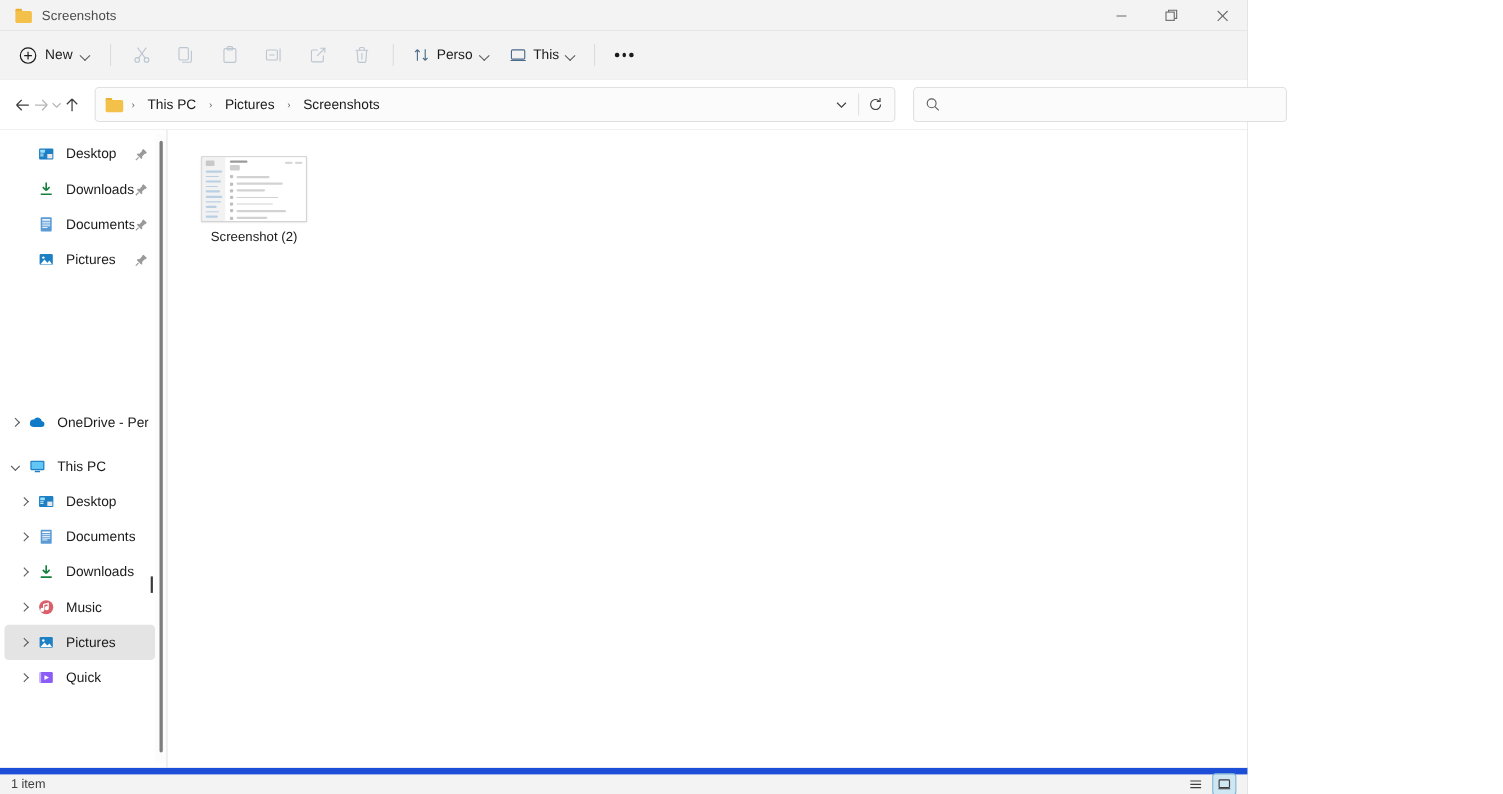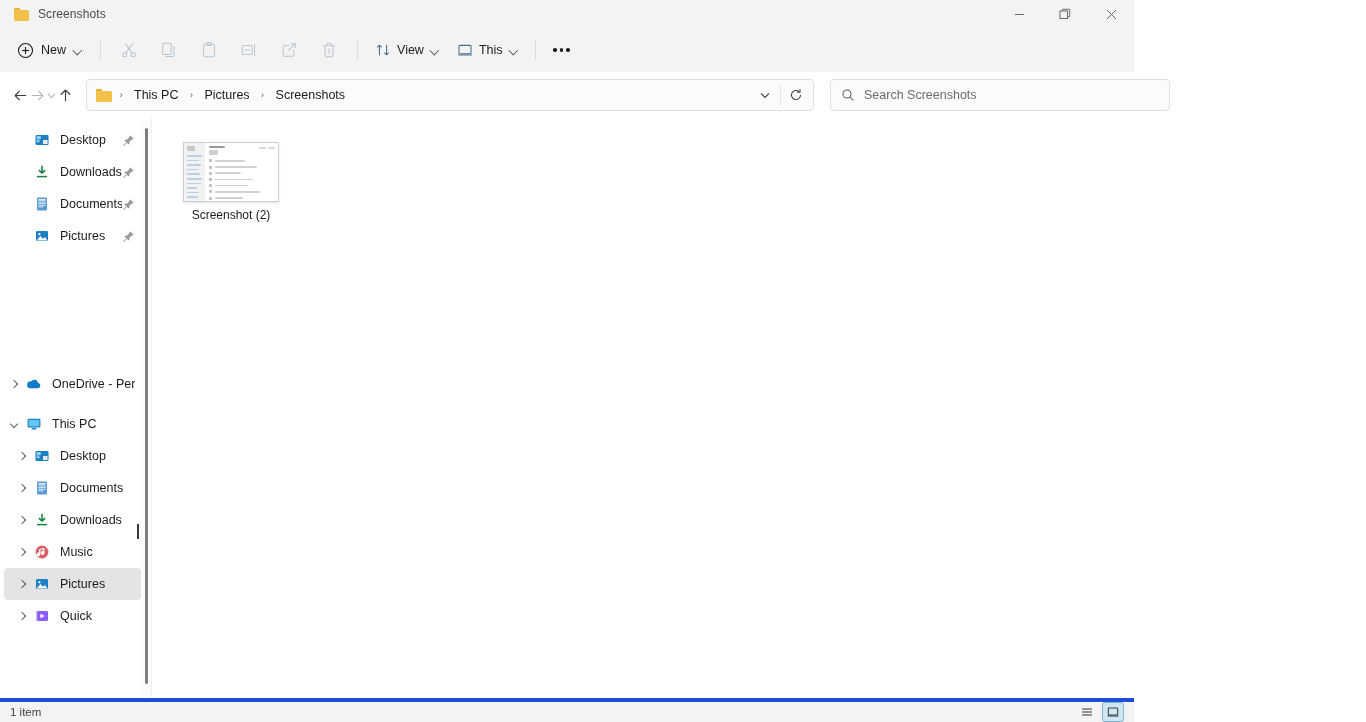--- a/index.html
+++ b/index.html
@@ -194,21 +194,21 @@
   .th-row { display:flex; align-items:center; gap:3px; margin-bottom:3.2px; }
   .th-row .dot { width:3px; height:3px; background:#bfbfbf; border-radius:1px; flex:0 0 3px;}
   .th-row .ln { height:1.6px; background:#d2d2d2; border-radius:1px; }
   .th-topright { position:absolute; right:3px; top:4px; display:flex; gap:2px; }
   .th-topright span { width:7px; height:2px; background:#d8d8d8; border-radius:1px; }
   .tile-label { margin-top:6px; font-size:12px; color:#1b1b1b; text-align:center; }
 
   
   .statusbar {
     height:24px; flex:0 0 24px; background:#f3f3f3;
-    border-top:4px solid #1d4ed8;
+    border-top:6px solid #1d4ed8;
     display:flex; align-items:center; padding:0 10px;
   }
   .status-text { font-size:11.5px; color:#404040; }
   .status-right { margin-left:auto; display:flex; align-items:center; gap:4px; }
   .vbtn {
     width:22px; height:20px; display:flex; align-items:center; justify-content:center;
     border-radius:3px; color:#3d3d3d;
   }
   .vbtn.active { border:1px solid #7fb4d4; background:#cfe6f3; }
 </style>
@@ -312,21 +312,21 @@
 
     <div class="tb-sep"></div>
 
     <div class="tb-text-btn">
       <span class="gi">
         <svg width="16" height="16" viewBox="0 0 18 18">
           <path d="M5 15V3.4M5 3.4 2.6 6M5 3.4 7.4 6" fill="none" stroke="currentColor" stroke-width="1.15"></path>
           <path d="M13 3v11.6M13 14.6 10.6 12M13 14.6 15.4 12" fill="none" stroke="currentColor" stroke-width="1.15"></path>
         </svg>
       </span>
-      <span>View</span>
+      <span>Perso</span>
       <span class="chev"></span>
     </div>
 
     <div class="tb-text-btn">
       <span class="gi">
         <svg width="16" height="16" viewBox="0 0 18 18">
           <rect x="2.2" y="3.8" width="13.6" height="9.4" rx="1.2" fill="none" stroke="currentColor" stroke-width="1.15"></rect>
           <line x1="1.2" y1="14.6" x2="16.8" y2="14.6" stroke="currentColor" stroke-width="1.15"></line>
         </svg>
       </span>
@@ -392,21 +392,20 @@
       </div>
     </div>
 
     <div class="searchbox">
       <span class="sicon">
         <svg width="14" height="14" viewBox="0 0 16 16">
           <circle cx="6.8" cy="6.8" r="4.6" fill="none" stroke="currentColor" stroke-width="1.15"></circle>
           <line x1="10.2" y1="10.2" x2="14.2" y2="14.2" stroke="currentColor" stroke-width="1.15"></line>
         </svg>
       </span>
-      <input type="text" placeholder="Search Screenshots" style="">
     </div>
   </div>
 
   <div class="body-area">
 
     <div class="sidebar">
 
 
       <div class="nav-item lvl2">
         <span class="nav-twisty hidden">

